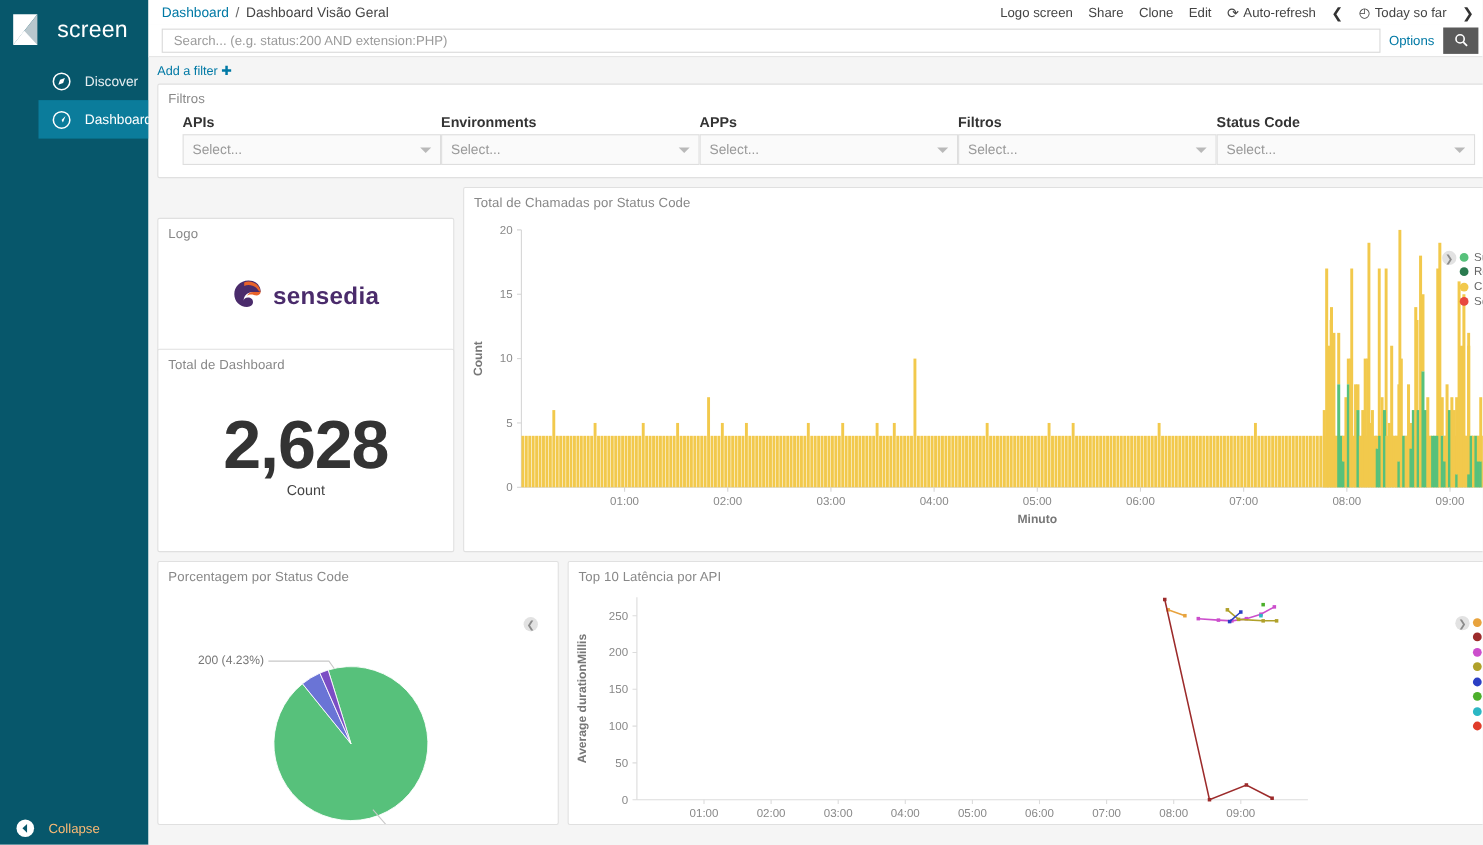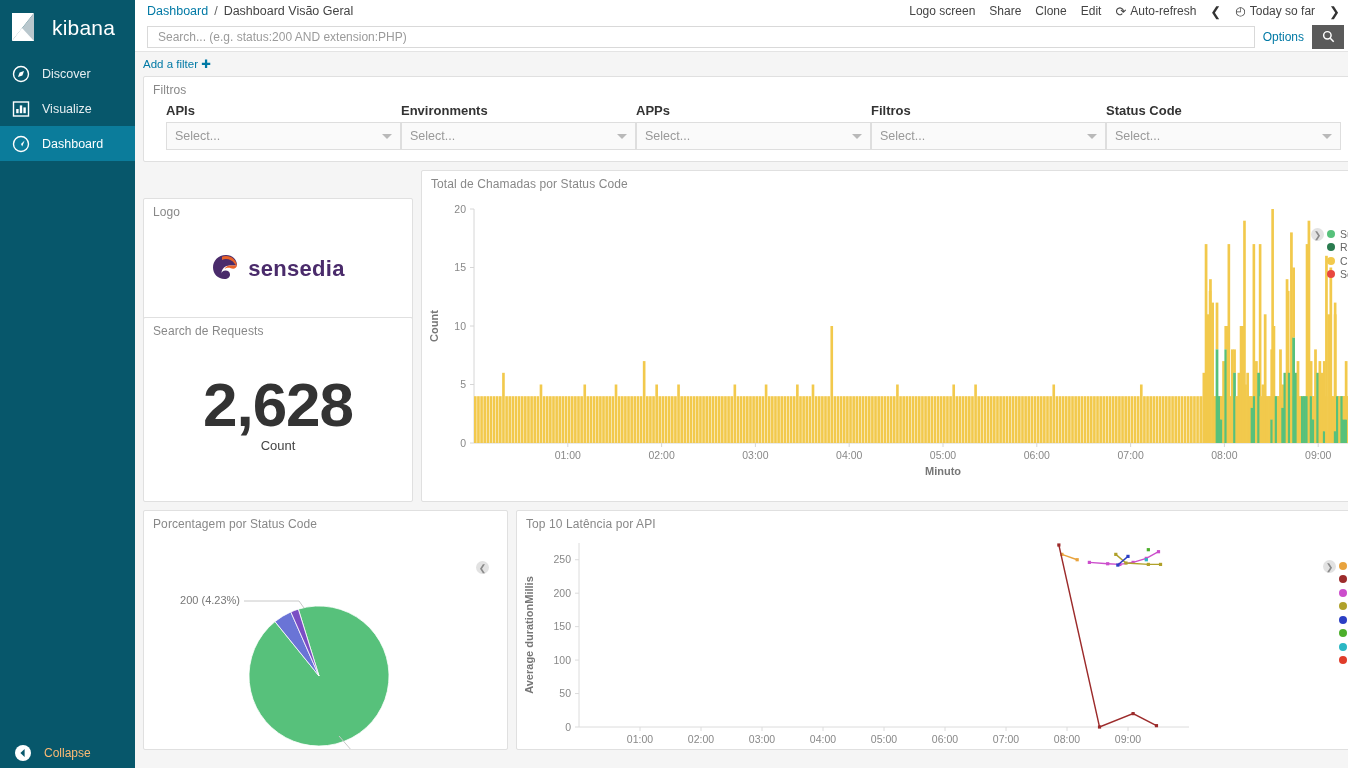--- a/index.html
+++ b/index.html
@@ -24,21 +24,21 @@
     display: flex; align-items: center;
     height: 56px; padding-left: 8px; gap: 10px;
   }
   .brand-mark {
     width: 34px; height: 34px; position: relative; flex: 0 0 34px;
   }
   .brand-text { font-size: 21px; font-weight: 400; letter-spacing: .2px; color:#fff; }
   .nav-item {
     display: flex; align-items: center; gap: 12px;
     height: 35px; padding-left: 12px;
-    font-size: 12.5px; color: #e6eef1; cursor: pointer;
+    font-size: 12.5px; color: #e6eef1; cursor: pointer; margin-left: 35px;
   }
   .nav-item.active { background: #0b7c9b; color:#fff; }
   .nav-icon { width: 18px; height: 18px; flex:0 0 18px; display:block; }
   .collapse {
     position: absolute; left: 0; bottom: 0;
     width: 135px; height: 30px;
     display: flex; align-items: center; gap: 12px; padding-left: 14px;
     font-size: 12px; color: #fdba74; cursor: pointer;
   }
 
@@ -147,44 +147,33 @@
 
   <div class="sidebar">
     <div class="brand">
       <span class="brand-mark">
         <svg width="34" height="34" viewBox="0 0 34 34">
           <polygon points="4,2 4,30 26,2" fill="#ffffff"></polygon>
           <polygon points="4,30 26,2 26,30" fill="#b9c7cd"></polygon>
           <polygon points="4,30 26,30 14,17" fill="#ffffff"></polygon>
         </svg>
       </span>
-      <span class="brand-text">kibana</span>
+      <span class="brand-text">screen</span>
     </div>
 
     <div class="nav-item">
       <span class="nav-icon">
         <svg width="18" height="18" viewBox="0 0 18 18">
           <circle cx="9" cy="9" r="7.5" fill="none" stroke="#fff" stroke-width="1.4"></circle>
           <path d="M12 6 L7.6 7.6 L6 12 L10.4 10.4 Z" fill="#fff"></path>
         </svg>
       </span>
       <span>Discover</span>
     </div>
 
-    <div class="nav-item">
-      <span class="nav-icon">
-        <svg width="18" height="18" viewBox="0 0 18 18">
-          <rect x="1.5" y="2" width="15" height="14" fill="none" stroke="#fff" stroke-width="1.4"></rect>
-          <rect x="4.2" y="9" width="2.4" height="4.2" fill="#fff"></rect>
-          <rect x="7.8" y="5.4" width="2.4" height="7.8" fill="#fff"></rect>
-          <rect x="11.4" y="7.4" width="2.4" height="5.8" fill="#fff"></rect>
-        </svg>
-      </span>
-      <span>Visualize</span>
-    </div>
 
     <div class="nav-item active">
       <span class="nav-icon">
         <svg width="18" height="18" viewBox="0 0 18 18">
           <circle cx="9" cy="9" r="7.5" fill="none" stroke="#fff" stroke-width="1.4"></circle>
           <path d="M9 9 L12.6 5.4 L10.2 11.4 Z" fill="#fff"></path>
         </svg>
       </span>
       <span>Dashboard</span>
     </div>
@@ -299,21 +288,21 @@
                 <path d="M26 13.5 L19 13.5 C16.5 13.5 14.5 15 13.6 17 C15 15.8 17.5 15.3 19.8 16.2 C23 17.4 25.6 16 26 13.5 Z" fill="#e8622a"></path>
                 <path d="M11 8 C15 6 21 7.5 23.5 11.5 C24.6 13.2 25.6 13.5 26 13.5 C25.4 8.2 20.8 4 15 4 C13.5 4 12.2 4.3 11 4.8 Z" fill="#e8622a"></path>
               </svg>
             </span>
             <span class="sensedia-text">sensedia</span>
           </div>
         </div>
       </div>
 
       <div class="panel" id="p-total">
-        <div class="panel-title">Search de Requests</div>
+        <div class="panel-title">Total de Dashboard</div>
         <div class="metric-wrap">
           <div class="metric-value">2,628</div>
           <div class="metric-label">Count</div>
         </div>
       </div>
 
       <div class="panel" id="p-chamadas">
         <div class="panel-title">Total de Chamadas por Status Code</div>
         <div class="chart-area">
           <svg id="svg-bars" width="1052" height="300" viewBox="0 0 1052 300">

